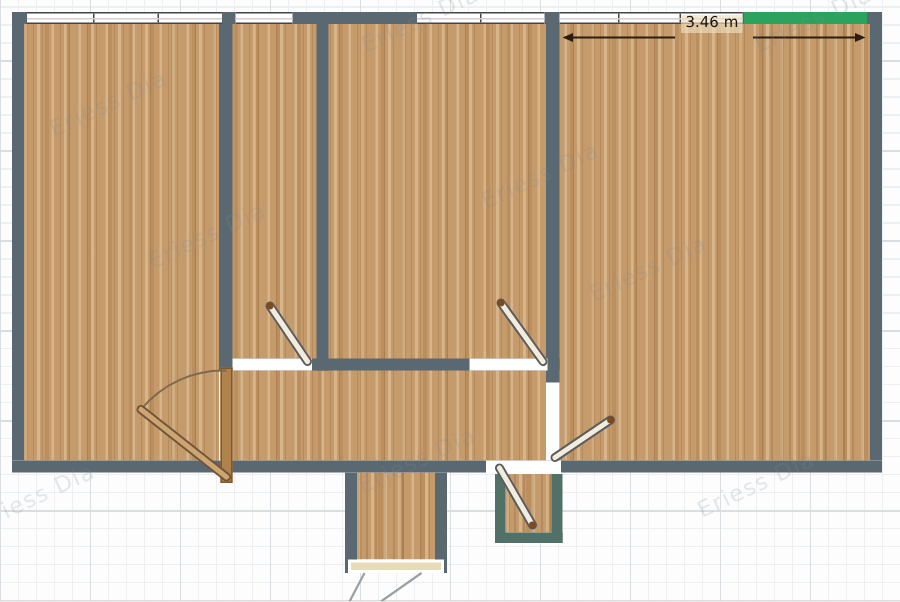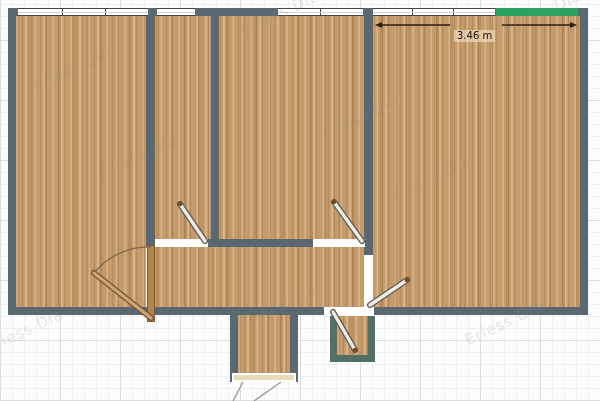--- a/index.html
+++ b/index.html
@@ -103,14 +103,14 @@
       <span class="wm" style="left: -18px; top: 322px;">Eriess Dia</span>
       <span class="wm" style="left: 236px; top: 298px;">Eriess Dia</span>
       <span class="wm" style="left: 462px; top: 314px;">Eriess Dia</span>
       <span class="wm" style="left: 96px; top: 148px;">Eriess Dia</span>
       <span class="wm" style="left: 318px; top: 108px;">Eriess Dia</span>
       <span class="wm" style="left: 238px; top: 4px;">Eriess Dia</span>
       <span class="wm" style="left: 500px; top: 4px;">Eriess Dia</span>
       <span class="wm" style="left: 30px; top: 60px;">Eriess Dia</span>
       <span class="wm" style="left: 390px; top: 170px;">Eriess Dia</span>
     </div>
-  <div id="dim-label" style="left: 454px; top: 30px; text-align: right;">3.46 m</div>
+  <div id="dim-label" style="left: 454px; top: 10px; text-align: right;">3.46 m</div>
 </div>
 
 </body></html>

